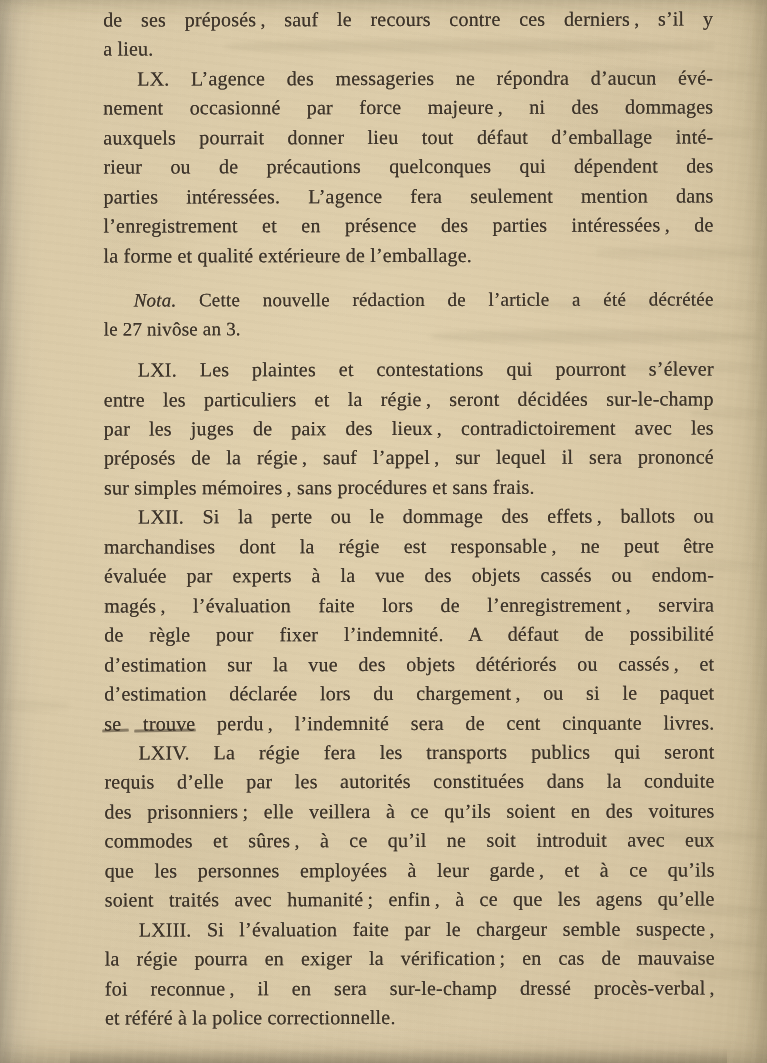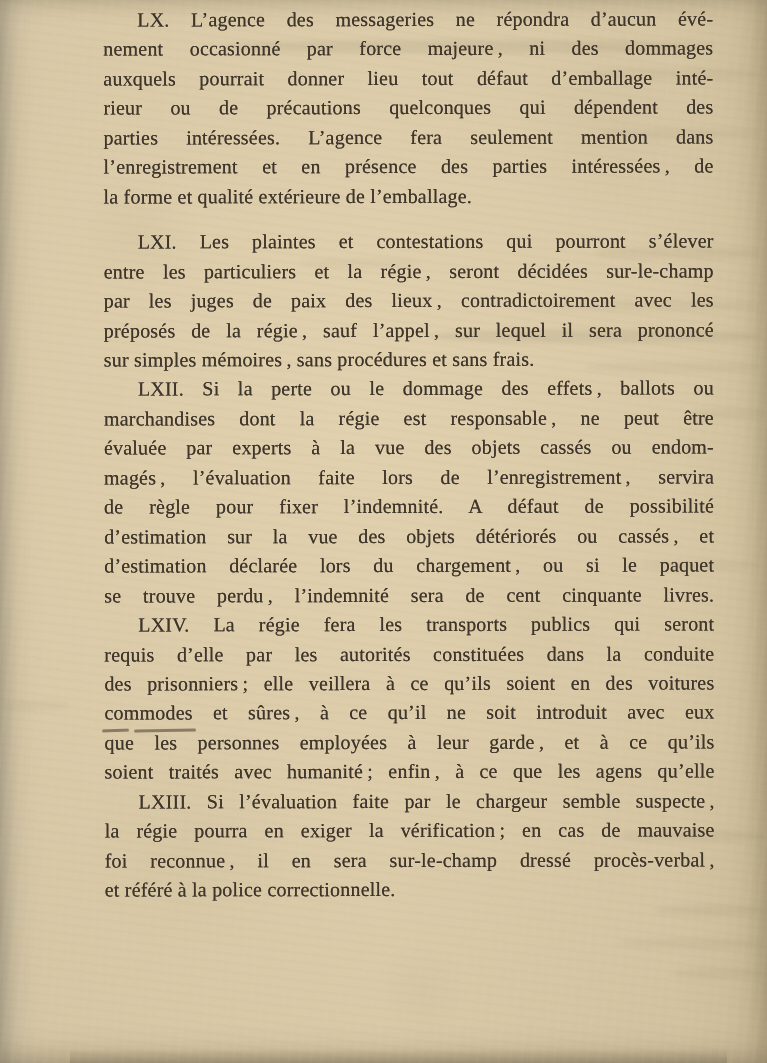--- a/index.html
+++ b/index.html
@@ -72,29 +72,35 @@
       <div class="smudge" style="left: 690px; top: 408px; width: 75px; height: 11px; opacity: 0.06;"></div>
       <div class="smudge" style="left: 640px; top: 560px; width: 120px; height: 11px; opacity: 0.05;"></div>
       <div class="smudge" style="left: 0px; top: 700px; width: 70px; height: 11px; opacity: 0.05;"></div>
       <div class="smudge" style="left: 620px; top: 830px; width: 145px; height: 12px; opacity: 0.07;"></div>
       <div class="smudge" style="left: 655px; top: 905px; width: 110px; height: 11px; opacity: 0.07;"></div>
       <div class="smudge" style="left: 620px; top: 938px; width: 145px; height: 11px; opacity: 0.06;"></div>
       <div class="smudge" style="left: 672px; top: 968px; width: 93px; height: 11px; opacity: 0.06;"></div>
     </div>
   <div class="text-block">
       <div class="para body">
+        <div class="line">de ses préposés , sauf le recours contre ces derniers , s’il y</div>
+        <div class="line no-just">a lieu.</div>
+      </div>
+      <div class="para body">
         <div class="line indent">LX. L’agence des messageries ne répondra d’aucun évé-</div>
         <div class="line">nement occasionné par force majeure , ni des dommages</div>
         <div class="line">auxquels pourrait donner lieu tout défaut d’emballage inté-</div>
         <div class="line">rieur ou de précautions quelconques qui dépendent des</div>
         <div class="line">parties intéressées. L’agence fera seulement mention dans</div>
         <div class="line">l’enregistrement et en présence des parties intéressées , de</div>
         <div class="line no-just">la forme et qualité extérieure de l’emballage.</div>
       </div>
       <div class="para nota">
+        <div class="line indent"><i>Nota. </i>Cette nouvelle rédaction de l’article a été décrétée</div>
+        <div class="line no-just">le 27 nivôse an 3.</div>
       </div>
       <div class="para body">
         <div class="line indent">LXI. Les plaintes et contestations qui pourront s’élever</div>
         <div class="line">entre les particuliers et la régie , seront décidées sur-le-champ</div>
         <div class="line">par les juges de paix des lieux , contradictoirement avec les</div>
         <div class="line">préposés de la régie , sauf l’appel , sur lequel il sera prononcé</div>
         <div class="line no-just">sur simples mémoires , sans procédures et sans frais.</div>
       </div>
       <div class="para body">
         <div class="line indent">LXII. Si la perte ou le dommage des effets , ballots ou</div>

